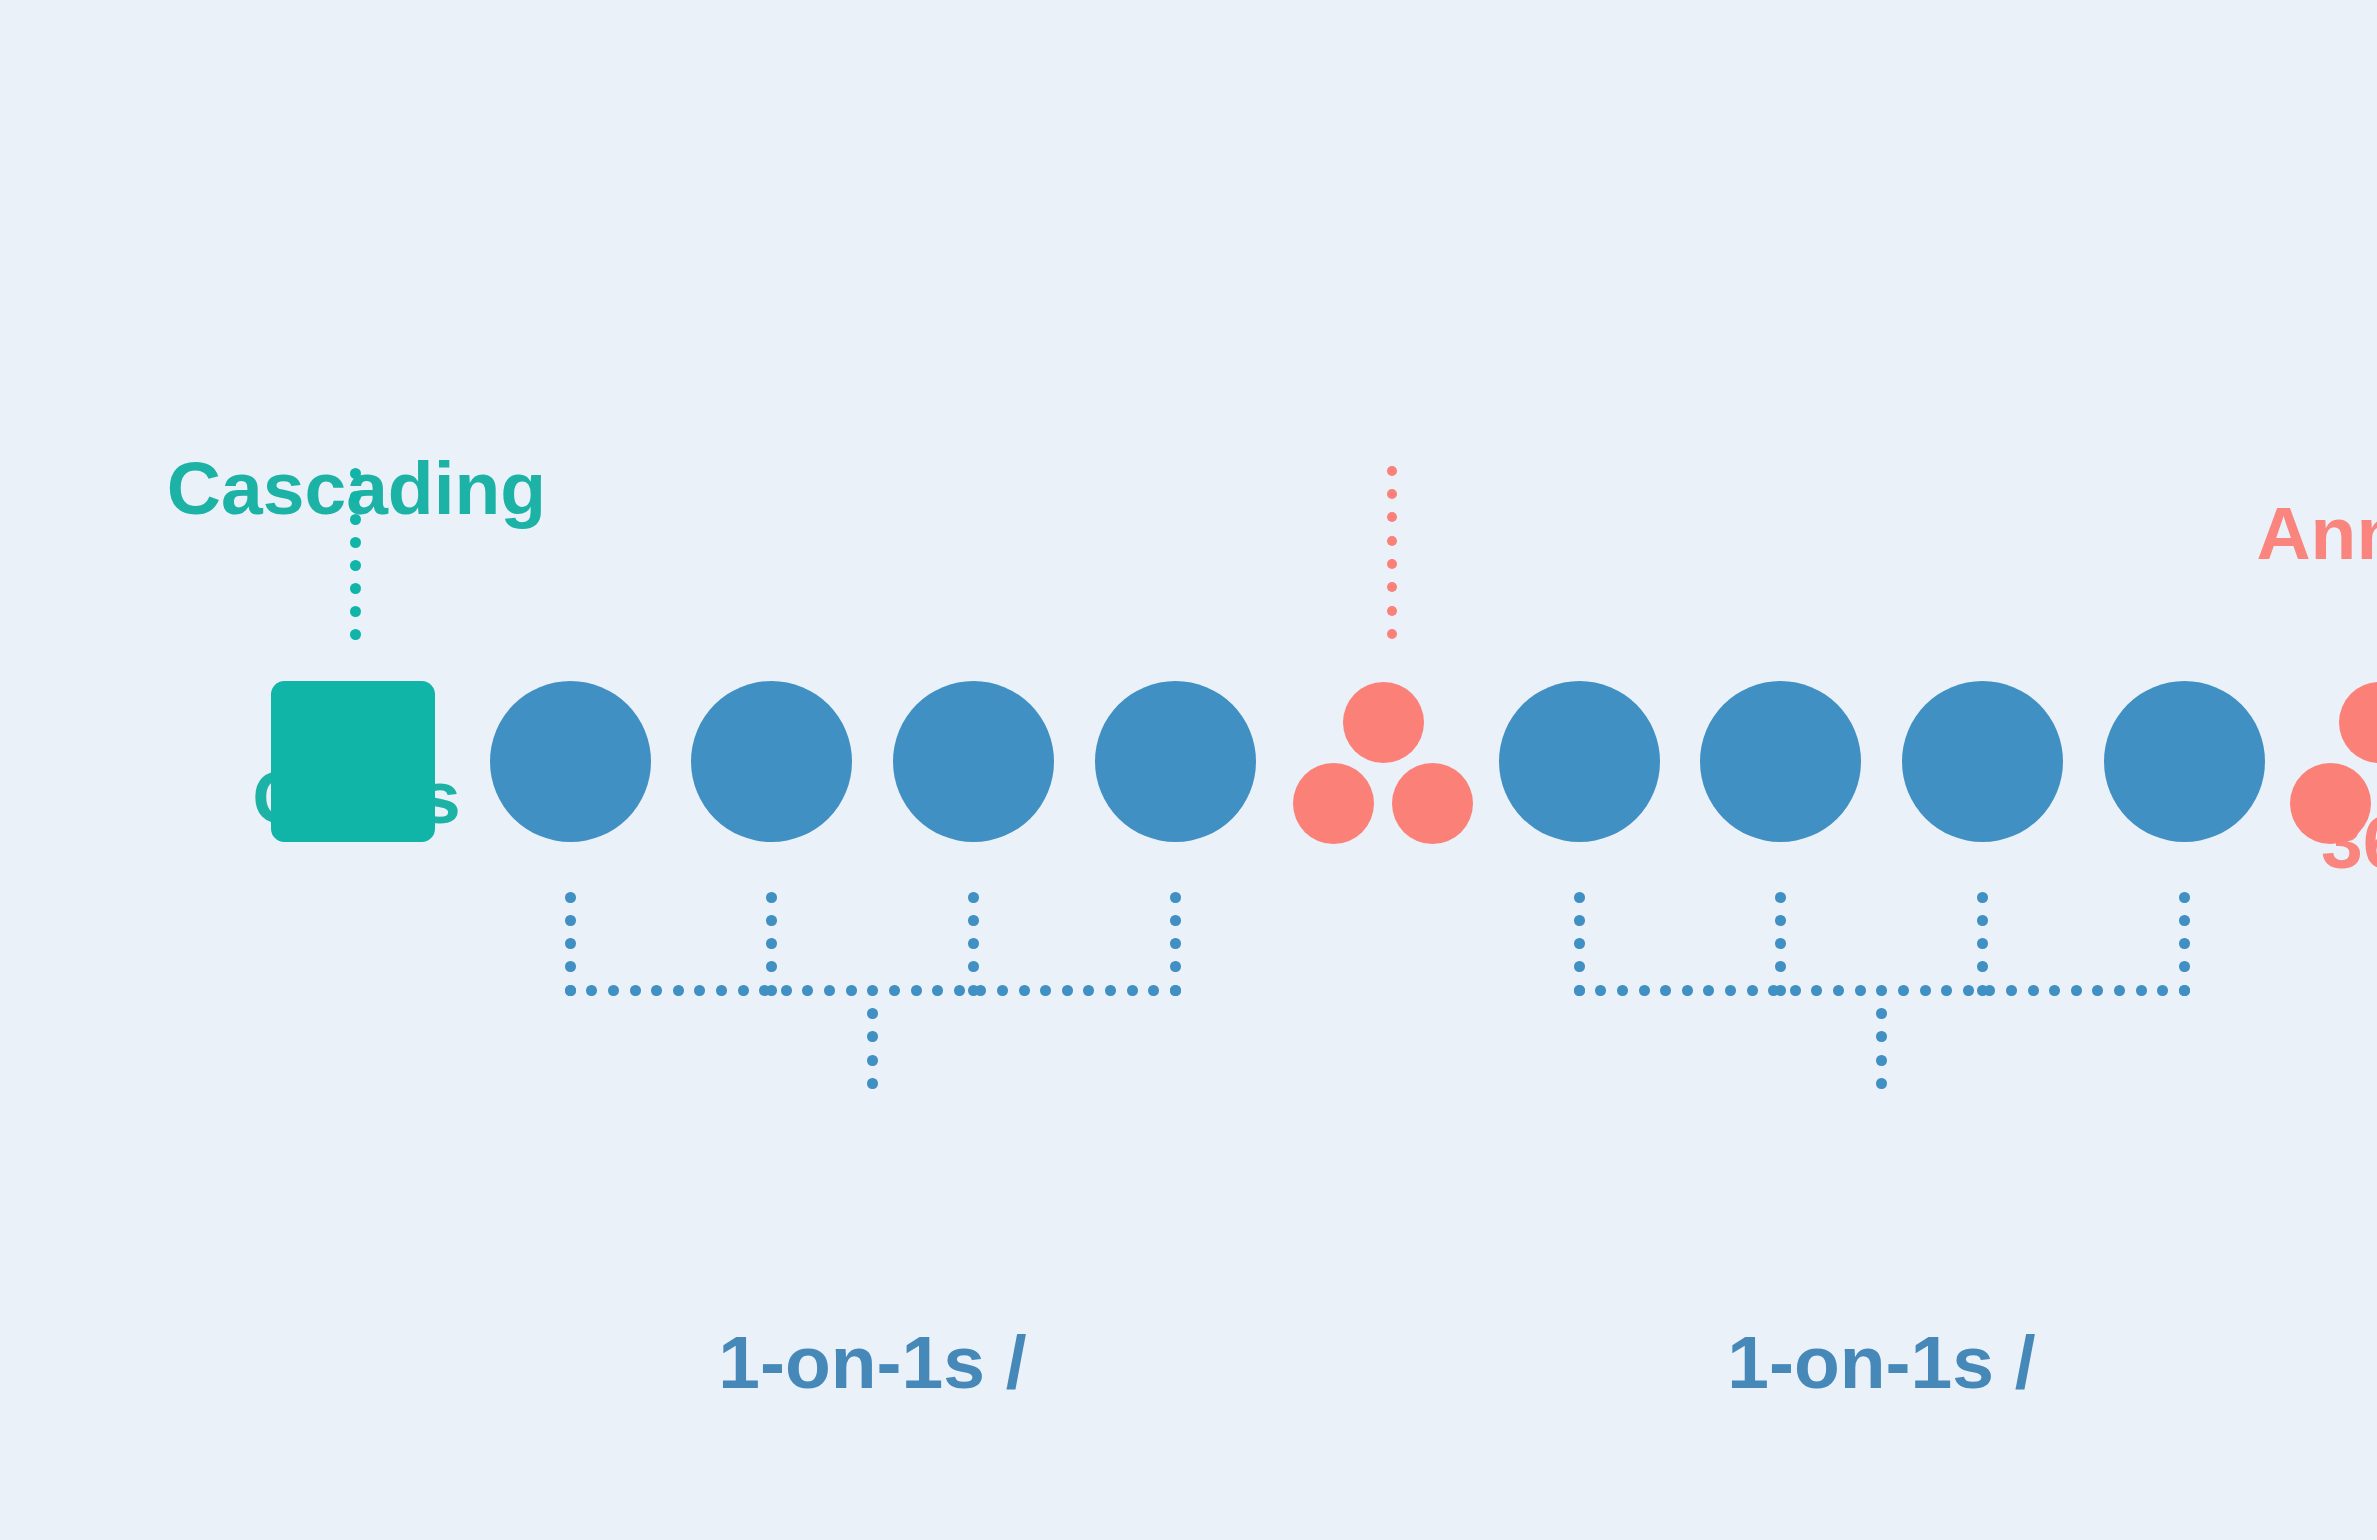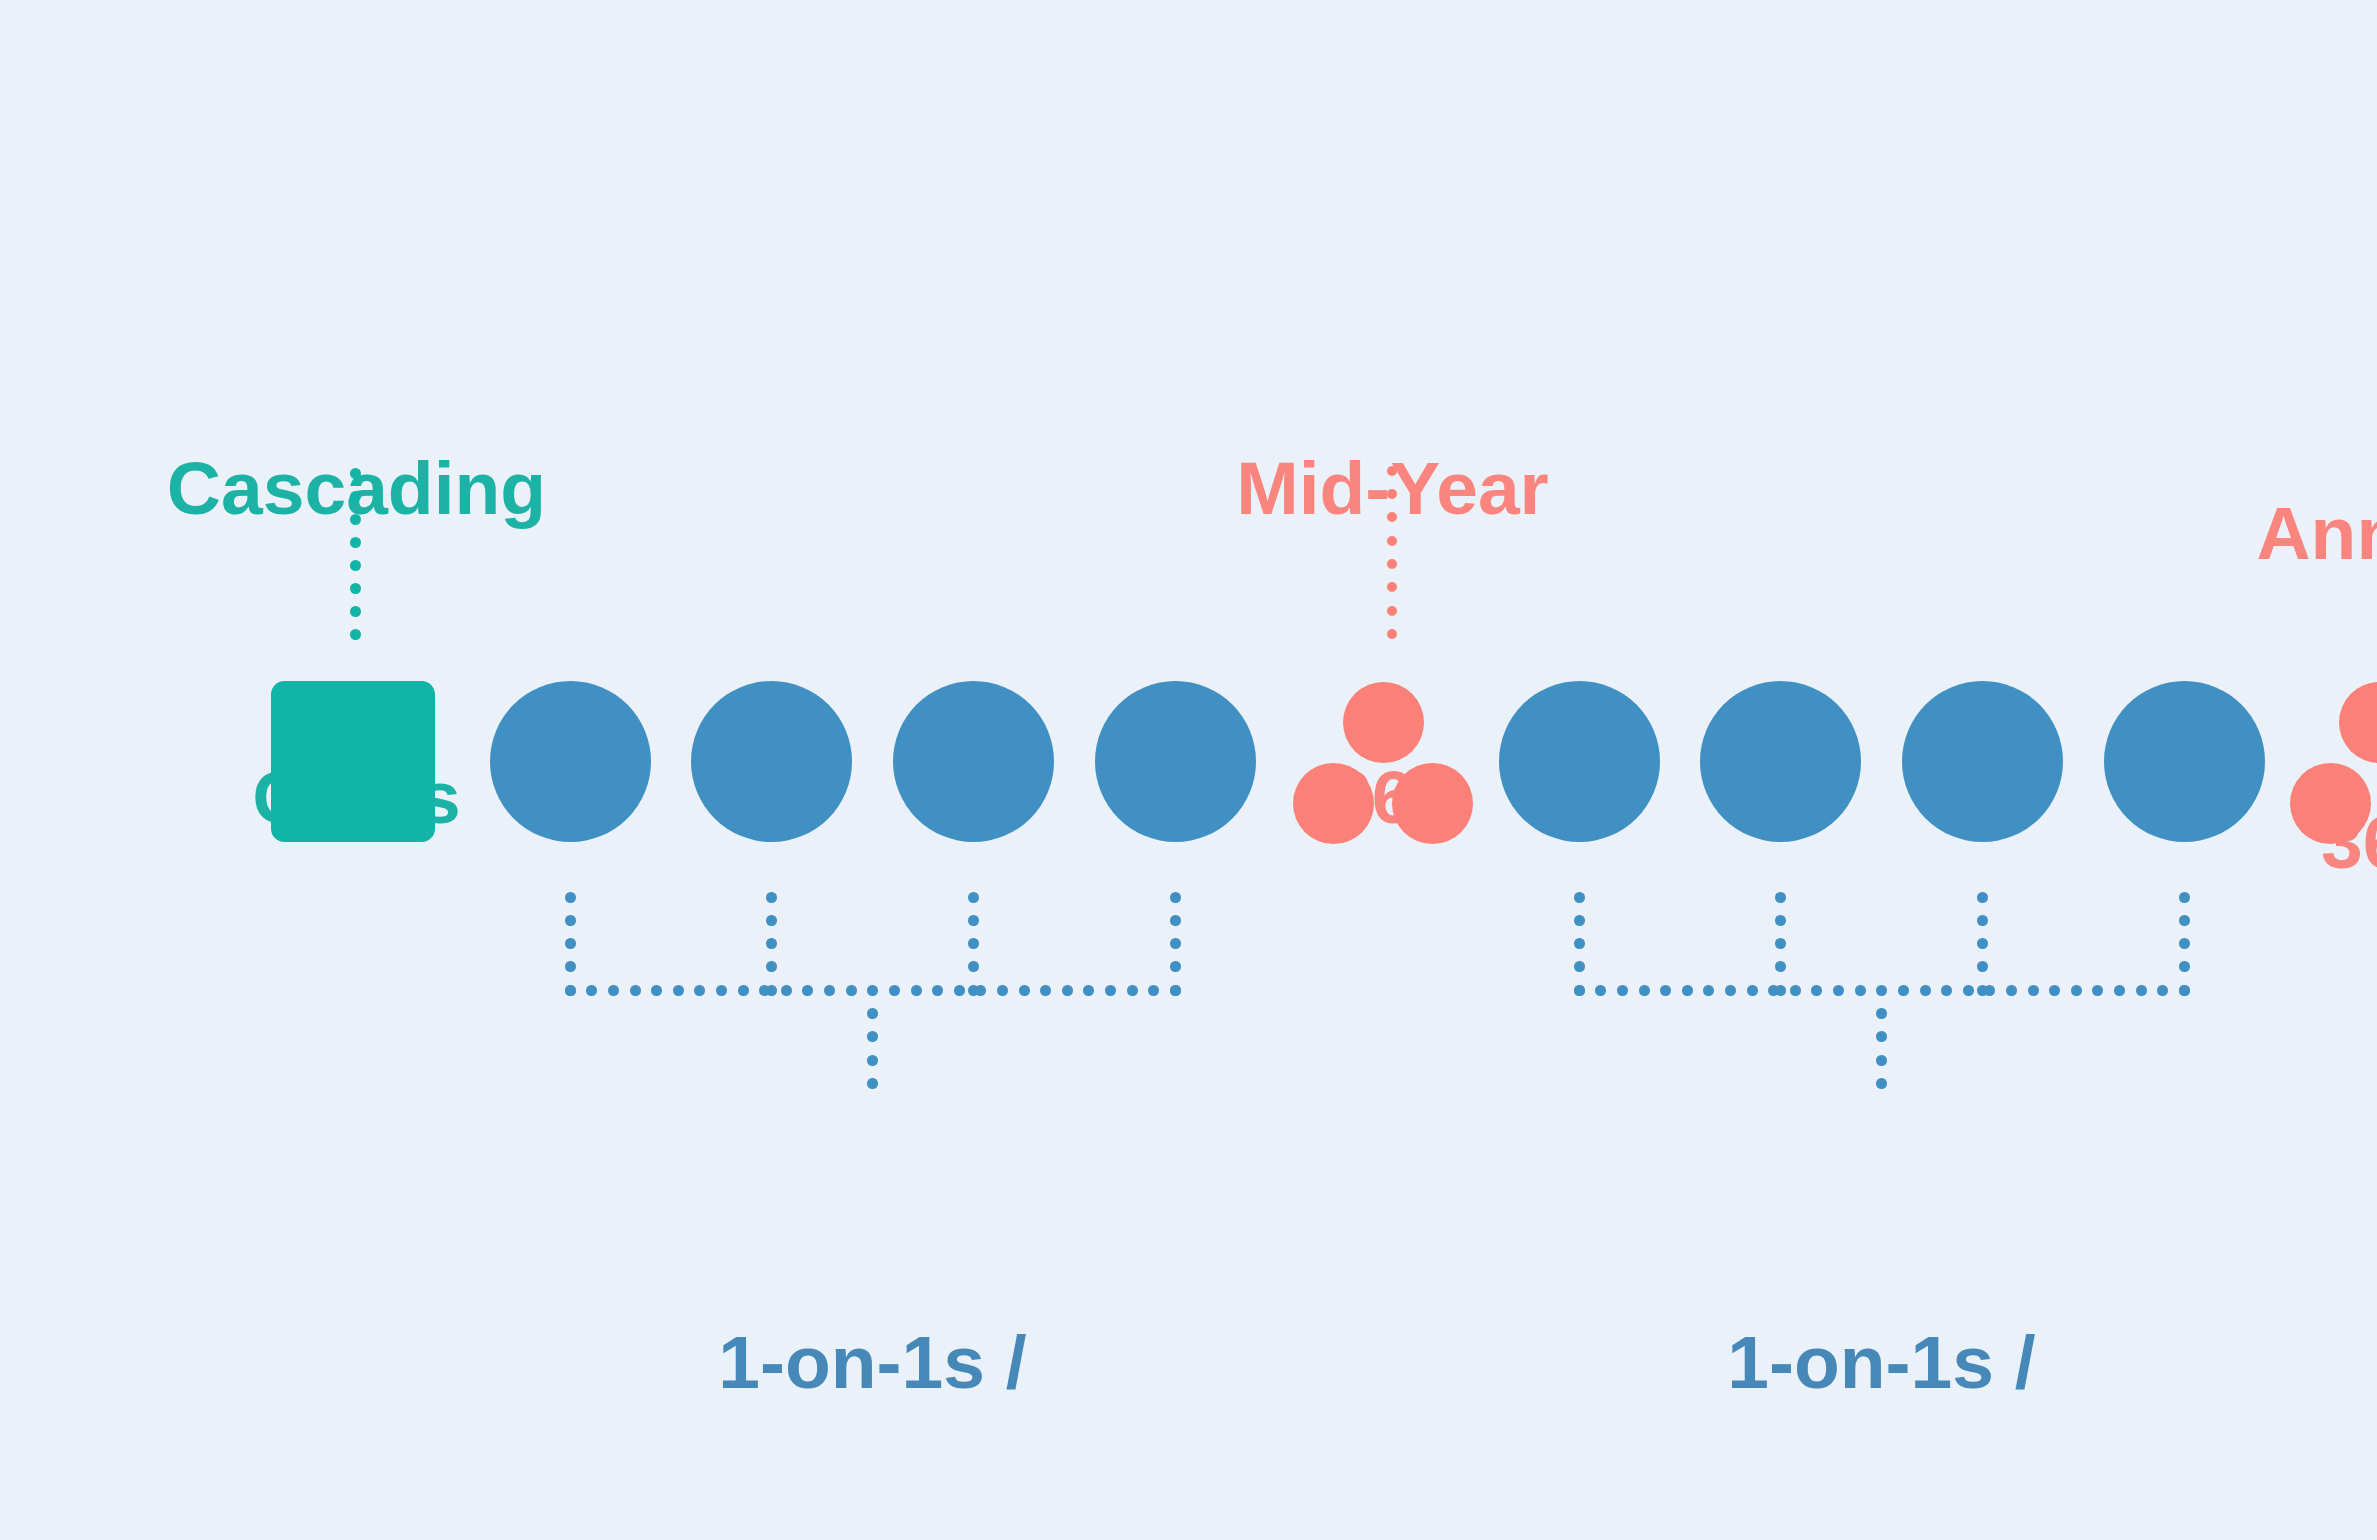--- a/index.html
+++ b/index.html
@@ -37,24 +37,20 @@
 </head>
 <body style="background: rgb(234, 241, 248);">
 
 <div id="stage" style="background: rgb(234, 241, 248);">
 
   <div class="toplabel" id="lbl-cascading" style="left: -214px; top: 231px; color: rgb(28, 179, 166);">
     <div>Cascading</div>
     <div>Goals</div>
   </div>
 
-  <div class="toplabel" id="lbl-midyear" style="left: 822px; top: 231px; color: rgb(249, 133, 126);">
-    <div>Mid-Year</div>
-    <div>360</div>
-  </div>
 
   <div class="toplabel" id="lbl-annual" style="left: 1813px; top: 276px; color: rgb(249, 133, 126);">
     <div>Annual</div>
     <div>360</div>
   </div>
 
   <div id="leaders">
       <div class="dot" style="left: 350px; top: 468px; width: 11px; height: 11px; background: rgb(16, 181, 168);"></div>
       <div class="dot" style="left: 350px; top: 491px; width: 11px; height: 11px; background: rgb(16, 181, 168);"></div>
       <div class="dot" style="left: 350px; top: 514px; width: 11px; height: 11px; background: rgb(16, 181, 168);"></div>

